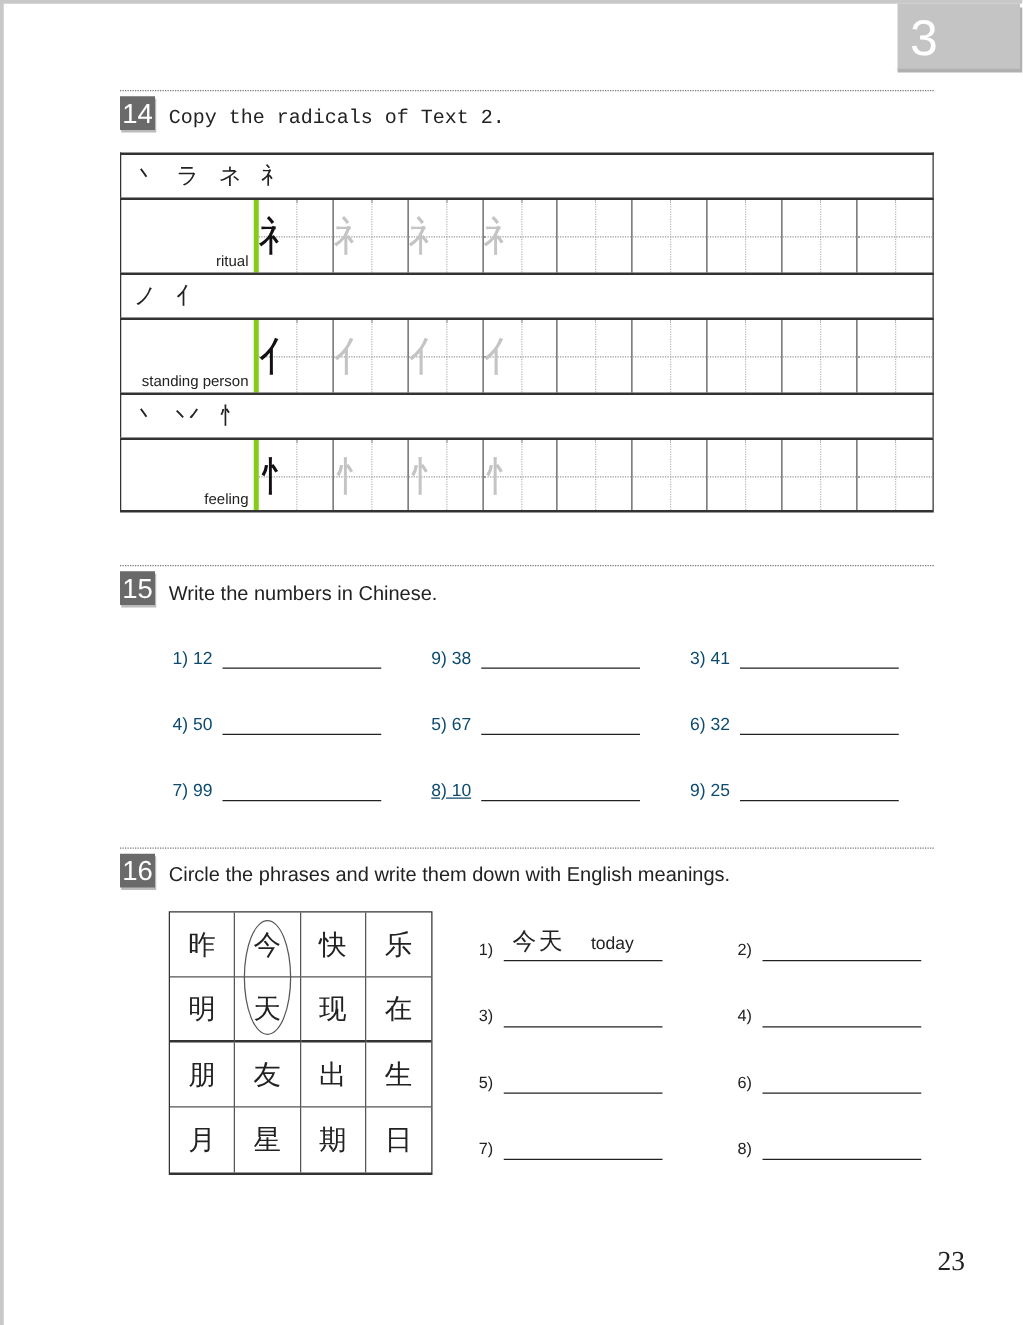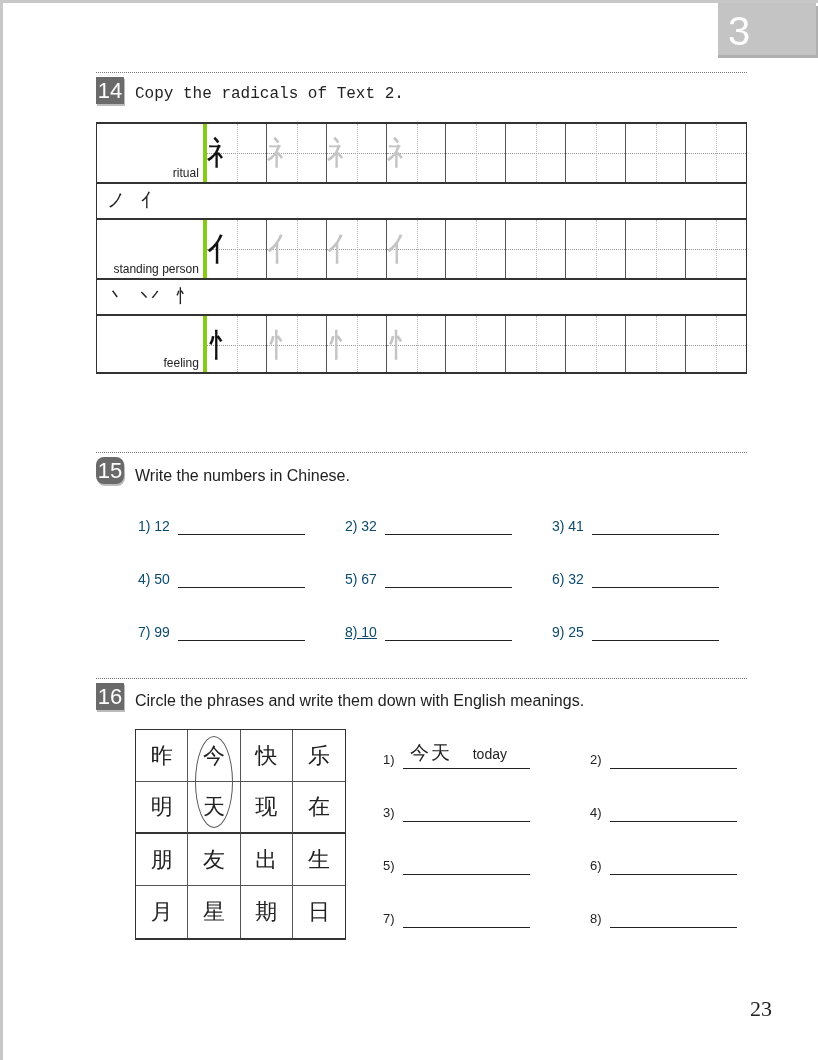--- a/index.html
+++ b/index.html
@@ -48,20 +48,23 @@
 
 <div class="chapter-tab">
   <span>3</span>
 </div>
 
 <div class="dotline" style="top:72px;"></div>
 <div class="badge" style="top:77px;">14</div>
 <div class="instr" style="top:85px;font-family:Liberation Mono, monospace;">Copy the radicals of Text 2.</div>
 
 <div class="rtable" id="rtable">
+    <div class="strow">
+      <div class="strokes"><span>丶</span><span>ラ</span><span>ネ</span><span>礻</span></div>
+    </div>
     <div class="prow">
       <div class="plabel">
         <span>ritual</span>
       </div>
       <div class="cell">
         <span class="ch model">礻</span>
       </div>
       <div class="cell">
         <span class="ch trace">礻</span>
       </div>
@@ -123,26 +126,26 @@
       </div>
       <div class="cell"></div>
       <div class="cell"></div>
       <div class="cell"></div>
       <div class="cell"></div>
       <div class="cell"></div>
     </div>
   </div>
 
 <div class="dotline" style="top:452px;"></div>
-<div class="badge" style="top:457px;border-radius:8px;">15</div>
+<div class="badge" style="top:457px;">15</div>
 <div class="instr" style="top:467px;">Write the numbers in Chinese.</div>
 <div id="ex15">
     <div class="numitem" style="left: 138px; top: 518px;">1) 12</div>
     <div class="uline" style="left: 178px; top: 534px; width: 127px;"></div>
-    <div class="numitem" style="left: 345px; top: 518px;">2) 32</div>
+    <div class="numitem" style="left: 345px; top: 518px;">9) 38</div>
     <div class="uline" style="left: 385px; top: 534px; width: 127px;"></div>
     <div class="numitem" style="left: 552px; top: 518px;">3) 41</div>
     <div class="uline" style="left: 592px; top: 534px; width: 127px;"></div>
     <div class="numitem" style="left: 138px; top: 571px;">4) 50</div>
     <div class="uline" style="left: 178px; top: 587px; width: 127px;"></div>
     <div class="numitem" style="left: 345px; top: 571px;">5) 67</div>
     <div class="uline" style="left: 385px; top: 587px; width: 127px;"></div>
     <div class="numitem" style="left: 552px; top: 571px;">6) 32</div>
     <div class="uline" style="left: 592px; top: 587px; width: 127px;"></div>
     <div class="numitem" style="left: 138px; top: 624px;">7) 99</div>

